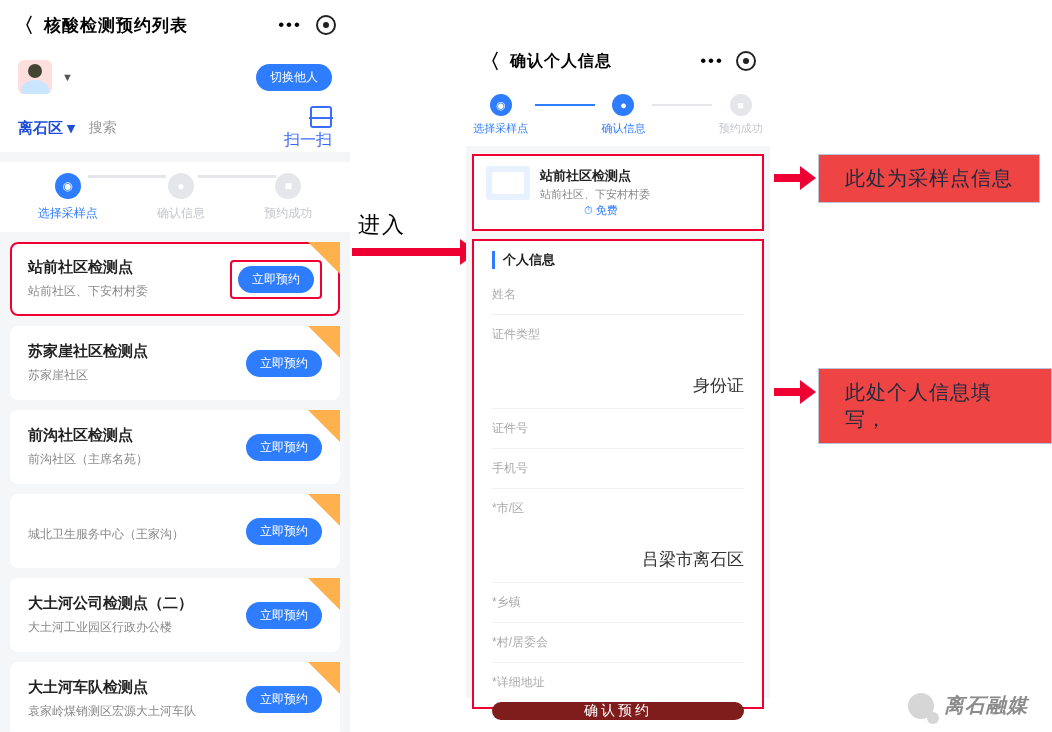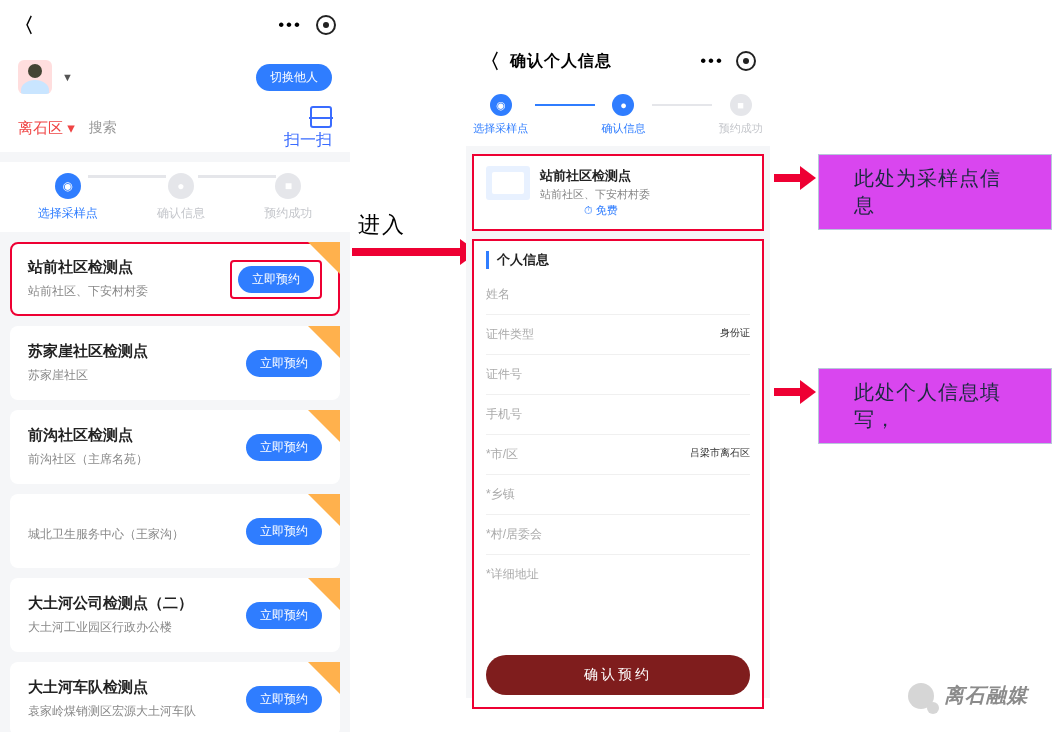--- a/index.html
+++ b/index.html
@@ -25,21 +25,21 @@
   .avatar::before { content:""; position:absolute; top:4px; left:50%; transform:translateX(-50%);
                     width:14px; height:14px; background:#443; border-radius:50%; }
   .avatar::after { content:""; position:absolute; bottom:-6px; left:50%; transform:translateX(-50%);
                     width:28px; height:20px; background:#c9e5ff; border-radius:50% 50% 0 0; }
   .dd-caret { font-size:11px; color:#555; }
   .pill-btn { margin-left:auto; background:#2f7dff; color:#fff; font-size:12px;
               padding:5px 14px; border-radius:14px; }
 
   .pl-bar { background:#fff; height:48px; display:flex; align-items:center;
             padding:0 18px; gap:14px; font-size:14px; color:#999; }
-  .pl-bar .area { color:#ef4444; font-size:15px; font-weight:400; }
+  .pl-bar .area { color:#1d4ed8; font-size:15px; font-weight:700; }
   .scan-icon { margin-left:auto; display:flex; flex-direction:column; align-items:flex-end;
                font-size:16px; color:#3a6cff; }
   .scan-square { width:22px; height:22px; border:2px solid #3a6cff; border-radius:3px; margin-bottom:2px;
                  position:relative; }
   .scan-square::after { content:""; position:absolute; left:-3px; right:-3px; top:50%; height:2px; background:#3a6cff; }
 
   .steps { background:#fff; height:70px; margin-top:10px; display:flex;
            align-items:center; justify-content:space-around; padding:0 8px; }
   .step { display:flex; flex-direction:column; align-items:center; gap:6px; font-size:12px; color:#c4c6cb; }
   .step.active { color:#2f7dff; }
@@ -91,61 +91,62 @@
   
   .samplebox { background:#fff; margin:8px 6px 0; border:2px solid #e03; padding:10px 12px;
                display:flex; gap:10px; }
   .sample-img { width:44px; height:34px; background:#e8f1ff; border-radius:3px; position:relative; }
   .sample-img::after{content:"";position:absolute;inset:6px;background:#fff;border-radius:2px;}
   .sample-txt { font-size:11px; color:#888; line-height:1.5; }
   .sample-txt .t { font-size:13px; color:#222; font-weight:600; }
   .sample-txt .free { color:#2f7dff; font-size:11px;margin-left:44px; }
 
   
-  .formbox { background:#fff; margin:8px 6px 0; border:2px solid #e03; padding:10px 12px 12px;
+  .formbox { background:#fff; margin:8px 6px 0; border:2px solid #e03; padding:10px 18px 12px;
              height: 470px; display:flex; flex-direction:column; }
   .formbox .hdr { font-size:13px; font-weight:600; color:#222; border-left:3px solid #2f7dff;
                   padding-left:8px; margin-bottom:6px; }
   .field { border-bottom:1px solid #f0f0f0; padding:11px 0; font-size:12px; color:#aaa;
            display:flex; justify-content:space-between; }
-  .field .val { color:#333; font-size:10px; }
+  .field .val { color:#333; font-size:17px;margin-top:48px; }
   .submit { margin-top:auto; background:#7f1d1d; color:#fff; font-size:14px;
             border-radius:22px; height:40px; display:flex; align-items:center;
             justify-content:center; letter-spacing:3px; }
 
   
   .arrow2 { position:absolute; left:774px; top:174px; width:28px; height:8px; background:#e03; }
   .arrow2::after { content:""; position:absolute; right:-14px; top:-8px;
                    border-left:16px solid #e03; border-top:12px solid transparent;
                    border-bottom:12px solid transparent; }
   .arrow3 { position:absolute; left:774px; top:388px; width:28px; height:8px; background:#e03; }
   .arrow3::after { content:""; position:absolute; right:-14px; top:-8px;
                    border-left:16px solid #e03; border-top:12px solid transparent;
                    border-bottom:12px solid transparent; }
-  .anno { position:absolute; background:#d946ef; border:1px solid #b8c6da; padding:10px 35px;
+  .anno { position:absolute; background:#ef4444; border:1px solid #b8c6da; padding:10px 26px;
           font-size:20px; letter-spacing:1px; color:#1b2a3e; }
   .anno1 { left:818px; top:154px; }
   .anno2 { left:818px; top:368px; }
 
   
-  .watermark { position:absolute; right:24px; bottom:23px; display:flex; align-items:center;
+  .watermark { position:absolute; right:24px; bottom:13px; display:flex; align-items:center;
                gap:10px; color:#8b8b8b; font-size:20px; font-weight:600; font-style:italic;
                letter-spacing:1px; }
   .wm-icon { width:26px; height:26px; background:#d6d6d6; border-radius:50%;
              position:relative; }
   .wm-icon::after{ content:""; position:absolute; bottom:-5px; right:-5px; width:12px; height:12px;
                    background:#d6d6d6; border-radius:50%; }
 </style>
 </head>
 <body>
 
 <div class="phone-left">
 
   <div class="pl-header">
     <span class="back-chevron">〈</span>
+    <span class="pl-title">核酸检测预约列表</span>
     <span class="dots-target">
       <span class="dots">•••</span>
       <span class="target-icon"></span>
     </span>
   </div>
 
   <div class="pl-avatar-row">
     <span class="avatar"></span>
     <span class="dd-caret">▼</span>
     <span class="pill-btn">切换他人</span>

